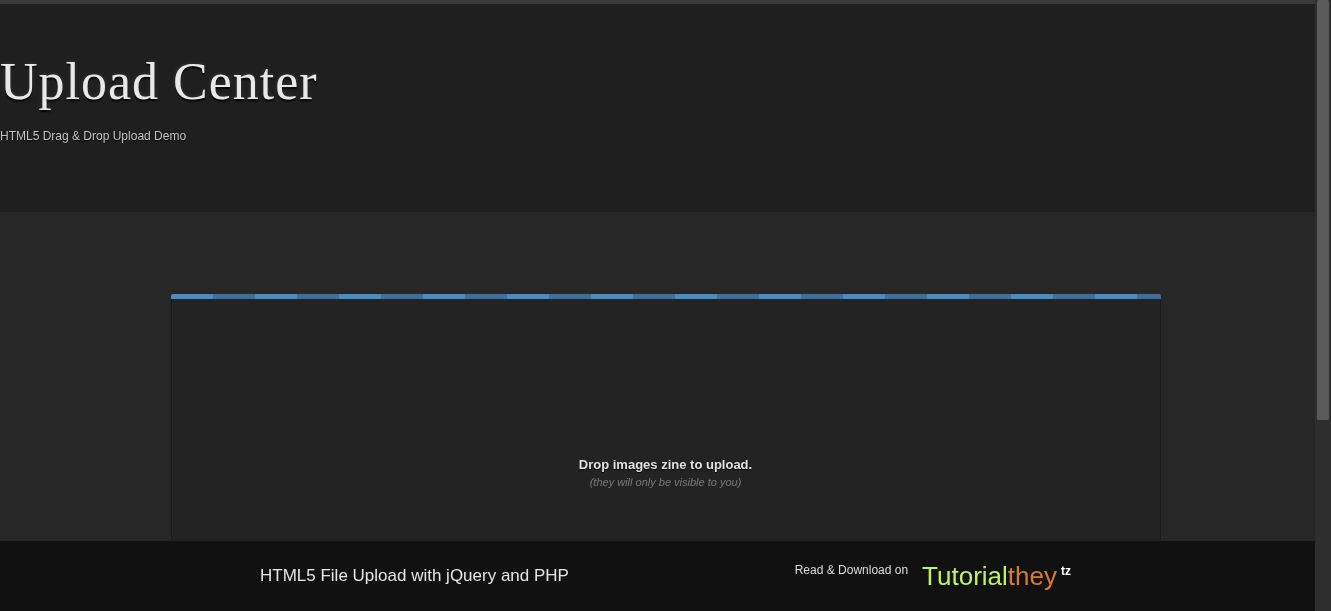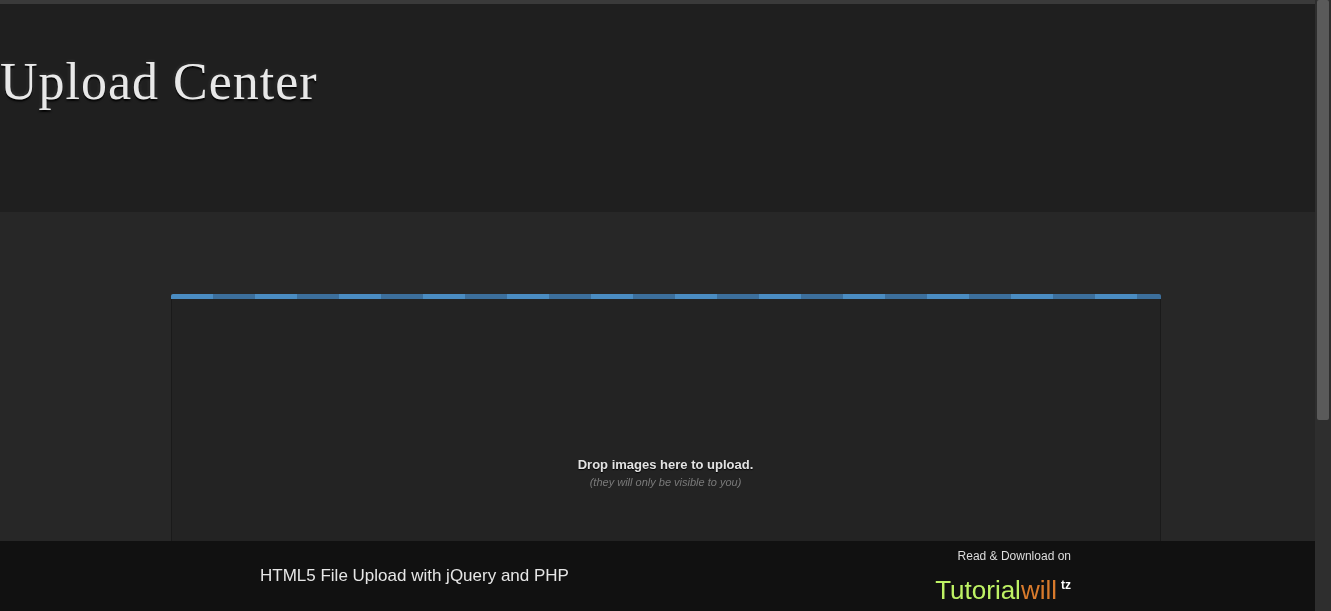--- a/index.html
+++ b/index.html
@@ -85,23 +85,22 @@
     padding: 0 260px 0 260px;
     justify-content: space-between;
   }
   .footer-title {
     font-size: 17px;
     color: #e6e6e6;
     font-weight: 400;
   }
   .footer-right {
     display: flex;
-    align-items: flex-end;
+    align-items: flex-start;
     gap: 14px;
-    flex-direction: column;
   }
   .footer-read {
     font-size: 12px;
     color: #ddd;
   }
   .brand {
     display: flex;
     align-items: baseline;
     font-family: Arial, sans-serif;
     line-height: 1;
@@ -142,37 +141,38 @@
     border-radius: 2px;
   }
 </style>
 </head>
 <body>
 
 <div class="top-bar"></div>
 
 <header class="header">
   <h1>Upload Center</h1>
+  <div class="sub">HTML5 Drag &amp; Drop Upload Demo</div>
 </header>
 
 <div class="drop-wrap">
   <div class="drop-border"></div>
   <div class="dropbox">
-    <div class="drop-msg">Drop images here to upload.</div>
+    <div class="drop-msg">Drop images zine to upload.</div>
     <div class="drop-note">(they will only be visible to you)</div>
   </div>
 </div>
 
 <footer class="footer">
   <div class="footer-title">HTML5 File Upload with jQuery and PHP</div>
   <div class="footer-right">
     <span class="footer-read">Read &amp; Download on</span>
     <a class="brand">
       <span class="brand-white">Tutorial</span>
-        <span class="brand-orange">will</span>
+        <span class="brand-orange">they</span>
       <span class="brand-tz">tz</span>
     </a>
   </div>
 </footer>
 
 <div class="scrollbar">
   <div class="scroll-thumb"></div>
 </div>
 
 </body></html>

